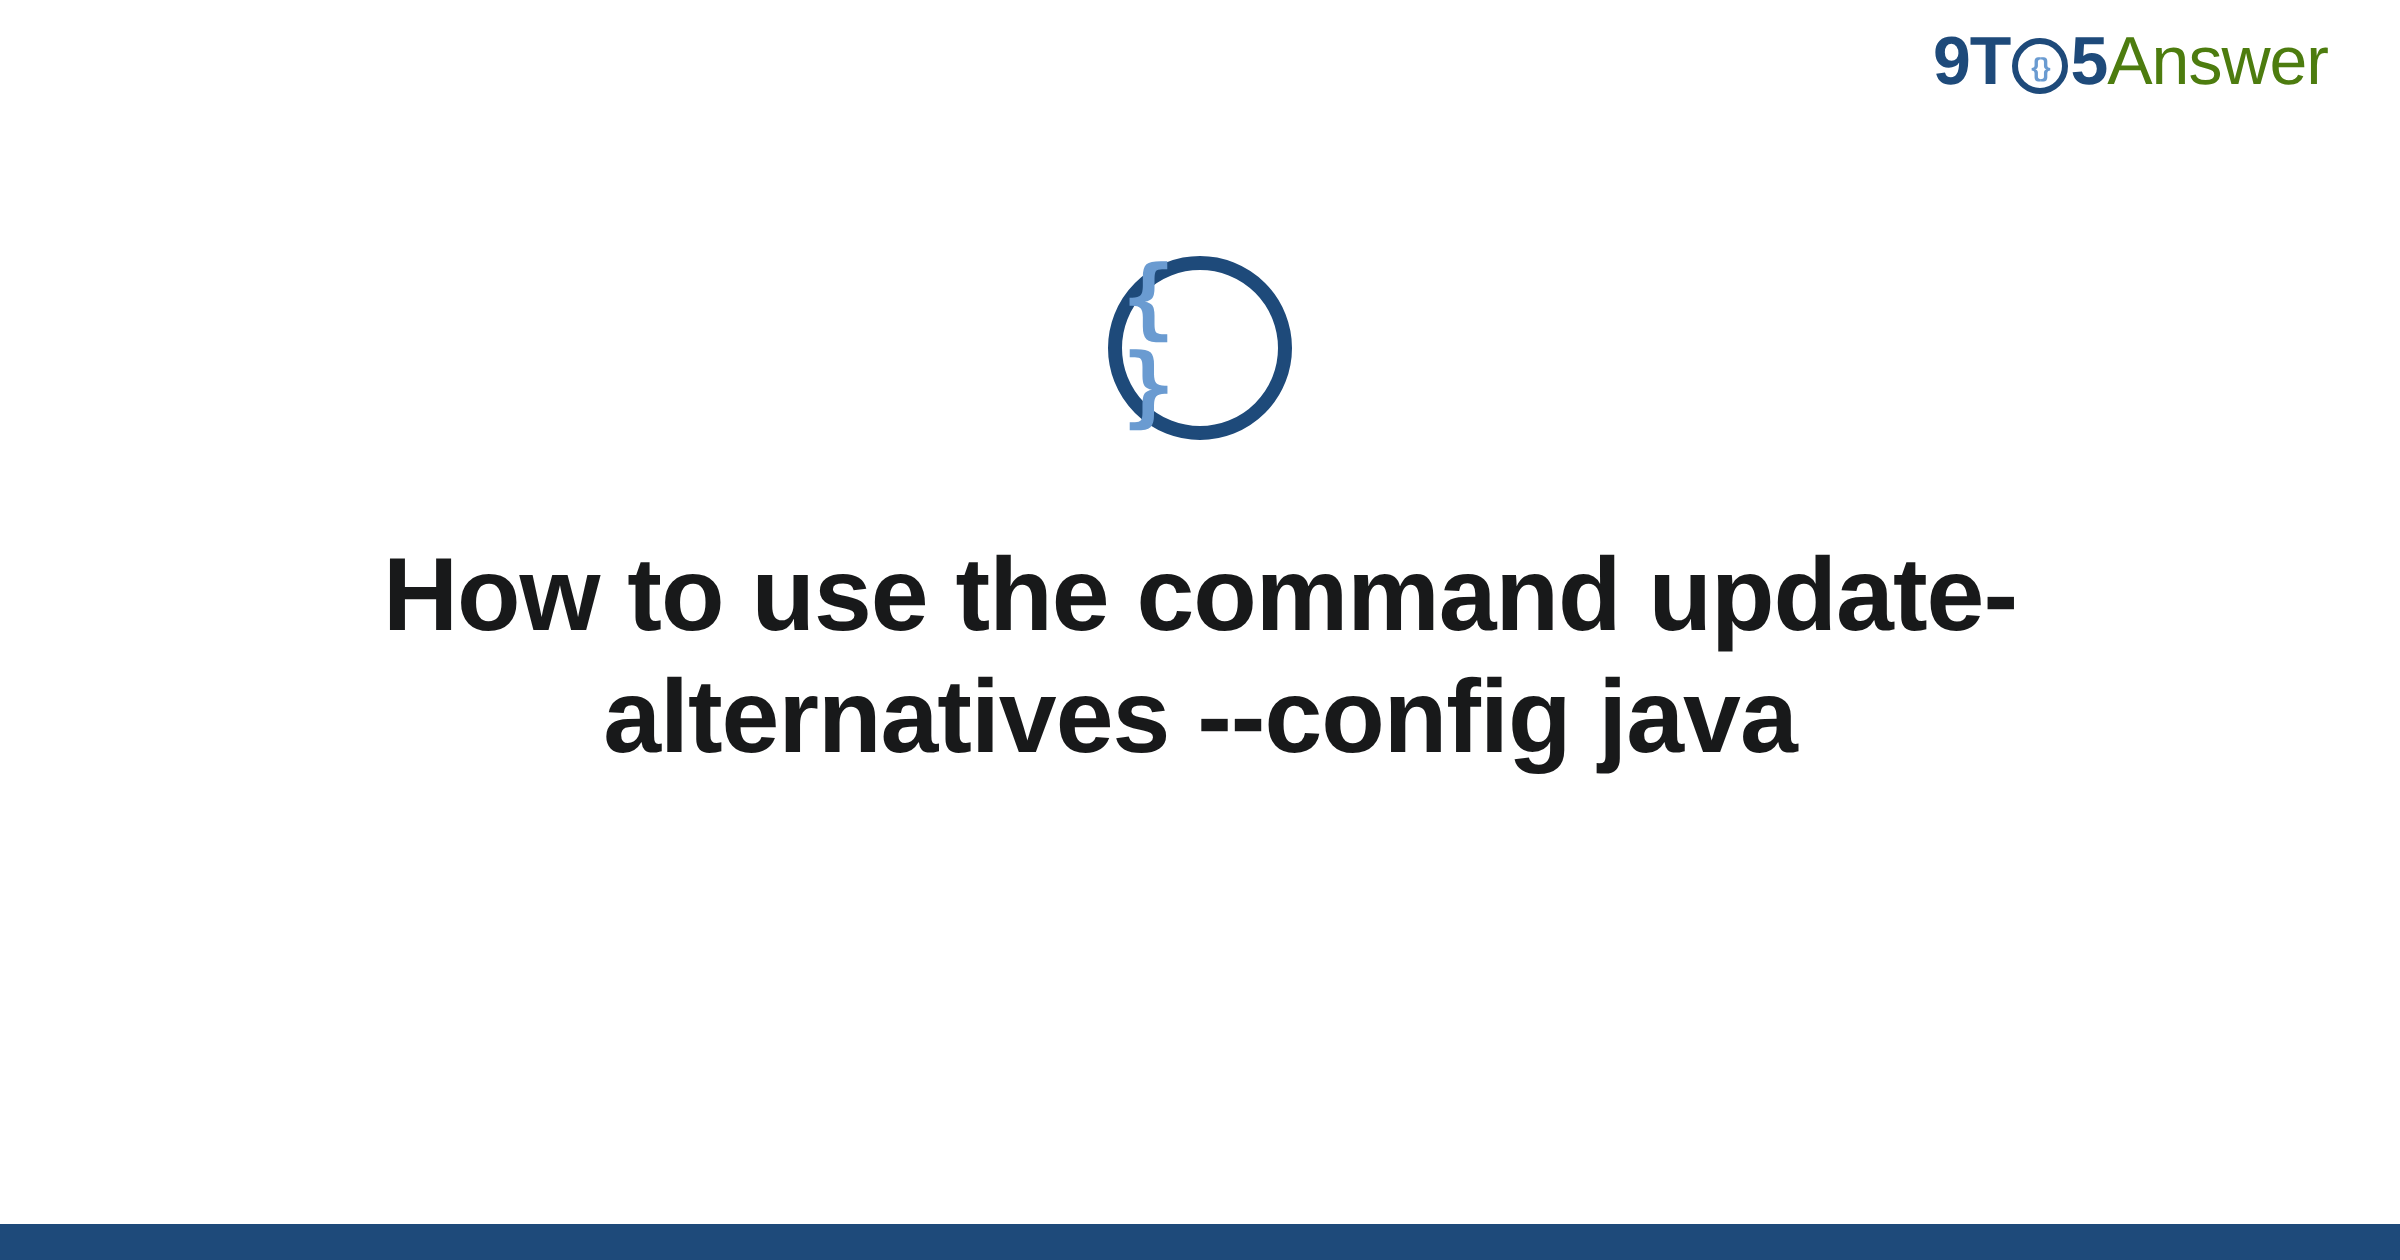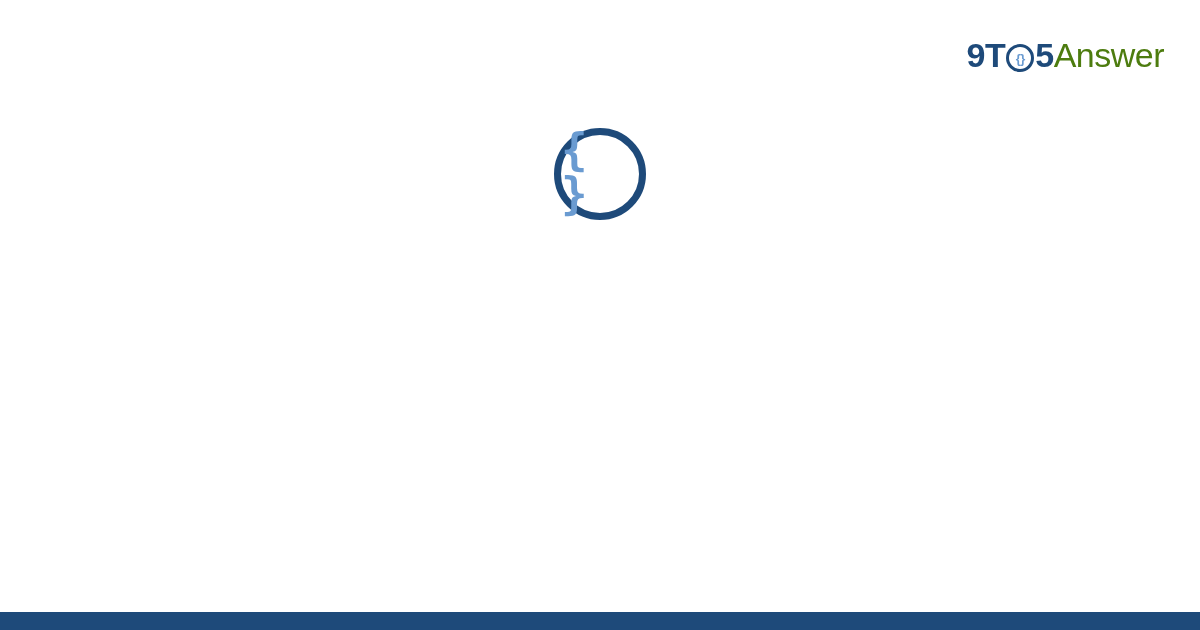--- a/index.html
+++ b/index.html
@@ -10,21 +10,21 @@
     body {
       width: 1200px;
       height: 630px;
       font-family: -apple-system, BlinkMacSystemFont, "Segoe UI", Helvetica, Arial, sans-serif;
       background: #ffffff;
       position: relative;
       overflow: hidden;
     }
     .top-logo {
       position: absolute;
-      top: 36px;
+      top: 12px;
       right: 36px;
       font-size: 34px;
       font-weight: 500;
       letter-spacing: -0.5px;
     }
     .top-logo .nine {
       color: #1e4a7a;
       font-weight: 600;
     }
     .top-logo .t {
@@ -116,15 +116,16 @@
       <span class="o-ring">
         <span class="o-inner">{}</span>
       </span>
     </span><span class="five">5</span><span class="answer">Answer</span>
 </div>
 
 <div class="center-content">
   <div class="badge-icon">
     <span class="braces">{ }</span>
   </div>
+  <h1 class="title">How to use the command update-alternatives --config java</h1>
 </div>
 
 <div class="bottom-bar"></div>
 
 </body></html>

